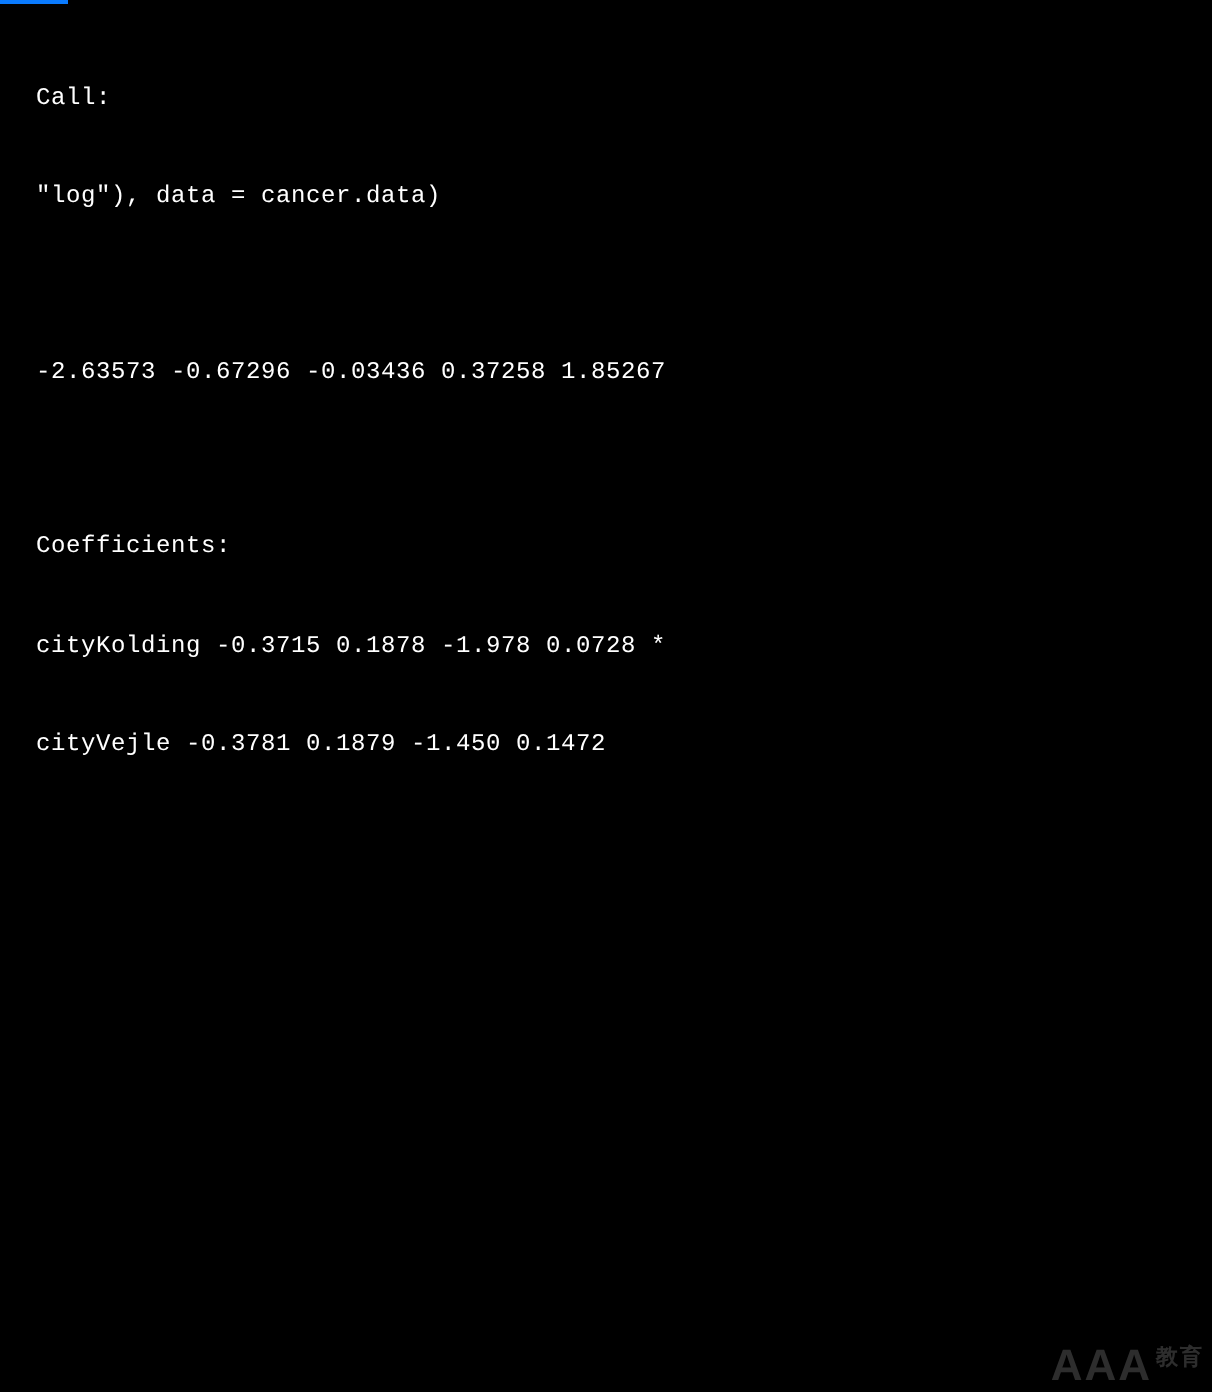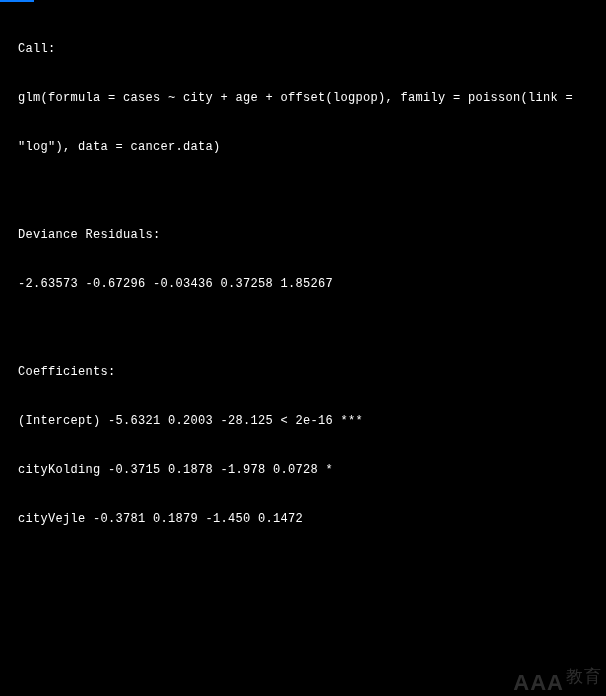--- a/index.html
+++ b/index.html
@@ -42,43 +42,40 @@
     right: 4px;
     bottom: 0px;
     font-family: Arial, sans-serif;
     font-weight: bold;
     font-size: 22px;
     color: rgba(180,180,180,0.25);
     letter-spacing: 1px;
     user-select: none;
   }
   .watermark .sub {
-    font-size: 17px;
-    font-weight: normal;
+    font-size: 11px;
+    font-weight: bold;
     vertical-align: super;
     margin-left: 2px;
   }
 </style>
 </head>
 <body>
 
 <div class="top-bar">
   <div class="progress-segment"></div>
 </div>
 
 <div class="content">
 <div>Call:</div>
-<div>glm(formula = cases ~ city + age + offset(logpop), family = poisson(link =</div>
 <div>"log"), data = cancer.data)</div>
 <div class="spacer"></div>
-<div>Deviance Residuals:</div>
 <div>-2.63573 -0.67296 -0.03436 0.37258 1.85267</div>
 <div class="spacer"></div>
 <div>Coefficients:</div>
-<div>(Intercept) -5.6321 0.2003 -28.125 &lt; 2e-16 ***</div>
 <div>cityKolding -0.3715 0.1878 -1.978 0.0728 *</div>
 <div>cityVejle -0.3781 0.1879 -1.450 0.1472</div>
 
 
 
 
 
 
 
 

